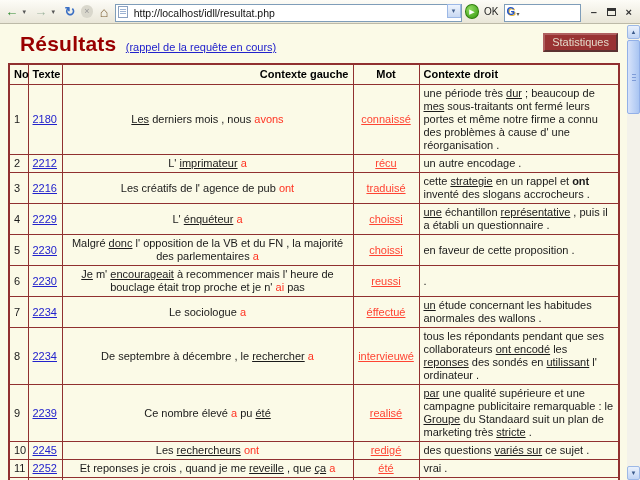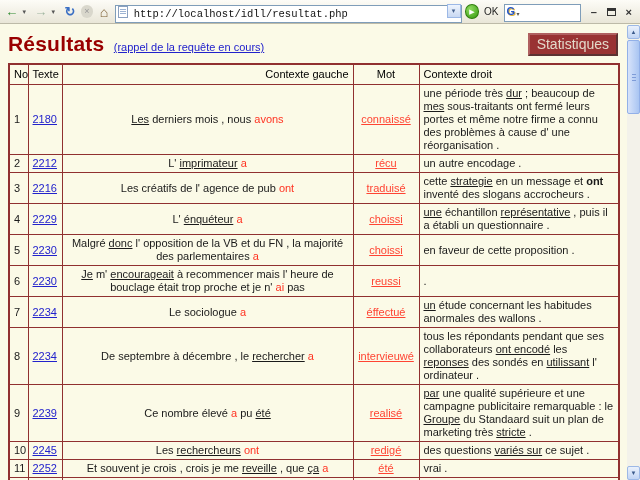--- a/index.html
+++ b/index.html
@@ -12,21 +12,21 @@
   .tb-icon { font-size:13px; line-height:1; display:inline-flex; align-items:center; justify-content:center;
              width:16px; height:16px; cursor:default; }
   .icon-back   { color:#2E8B2E; font-weight:bold; }
   .icon-fwd    { color:#9FB59F; font-weight:bold; }
   .icon-reload { color:#3B6FC4; font-weight:bold; font-size:13px; }
   .icon-stop   { color:#9a9a9a; background:#d9d7cc; border-radius:50%; width:13px; height:13px; font-size:9px; }
   .icon-home   { color:#7A5C30; font-size:14px; }
   .dd { font-size:7px; color:#555; width:8px; }
   .url-wrap { position:relative; width:360px; height:18px; }
   .url-input { width:100%; height:18px; border:1px solid #7F9DB9; background:#fff; font-size:10.5px;
-               padding:1px 16px 1px 18px; font-family:Liberation Mono, monospace; color:#111; }
+               padding:1px 16px 1px 18px; font-family:Liberation Sans, sans-serif; color:#111; }
   .page-icon { position:absolute; left:3px; top:3px; width:10px; height:12px; background:#fff;
                border:1px solid #8aa0c0; }
   .page-icon::after { content:""; position:absolute; left:1px; top:2px; width:6px; height:1px;
                box-shadow:0 2px 0 #9db3d3, 0 4px 0 #9db3d3; background:#9db3d3; }
   .url-dd { position:absolute; right:1px; top:1px; width:14px; height:14px;
             background:linear-gradient(180deg,#EEF4FD,#C8D8F2); border:1px solid #9CB8E6;
             display:flex; align-items:center; justify-content:center; font-size:7px; color:#44608C; }
   .go-btn { width:15px; height:15px; border-radius:50%; background:radial-gradient(circle at 35% 30%,#8FDB5E,#35990F);
             color:#fff; font-size:7px; display:inline-flex; align-items:center; justify-content:center;
             border:1px solid #2E7D0C; }
@@ -37,32 +37,32 @@
   .g-logo { position:absolute; left:3px; top:2px; font-size:11px; font-weight:bold; color:#2255CC;
             text-shadow:1px 1px 0 #E3B53A; }
   .search-dd { position:absolute; left:13px; top:7px; font-size:6px; color:#555; }
   .tb-spacer { flex:1; }
   .win-btn { width:15px; height:15px; display:inline-flex; align-items:center; justify-content:center;
              font-size:11px; font-weight:bold; color:#333; }
   .restore-glyph { width:9px; height:8px; border:1px solid #333; border-top:3px solid #333; display:inline-block; }
 
   
   .content { position:relative; padding:6px 14px 0 8px; }
-  .page-header { position:relative; margin:2px 0 7px 0; height:24px; }
+  .page-header { position:relative; margin:2px 0 7px 12px; height:24px; }
   .page-title { display:inline; font-size:21px; font-weight:bold; color:#990000; letter-spacing:0.2px; }
   .query-link { font-size:11px; color:#2222CC; text-decoration:underline; margin-left:5px; }
   .stats-button { position:absolute; right:8px; top:1px; background:#993333; color:#E3DACA;
-                  border:2px outset #B06060; font-size:14px; padding:1px 7px 2px 7px;
+                  border:2px outset #B06060; font-size:11px; padding:1px 7px 2px 7px;
                   font-family:"Liberation Sans",sans-serif; }
 
   
   table.results { border-collapse:collapse; width:611px; font-size:11px; line-height:13px;
                   border:2px solid #903030; background:#FBFAE7; table-layout:fixed; }
   .results th, .results td { border:1px solid #903030; padding:2px 4px; vertical-align:middle; }
-  .results th { font-weight:normal; color:#000; padding:3px 4px; }
+  .results th { font-weight:bold; color:#000; padding:3px 4px; }
   .col-no    { width:19px; text-align:left; }
   .col-texte { width:34px; text-align:left; }
   .col-gauche{ width:291px; text-align:center; }
   .col-mot   { width:66px; text-align:center; }
   .col-droit { width:200px; text-align:left; }
   th.col-gauche { text-align:right;padding-left:32px; }
   a.texte-link { color:#2222CC; text-decoration:underline; }
   a.mot-link   { color:#FF4433; }
   .seg-r { color:#FF3322; }
   .seg-u { text-decoration:underline; }
@@ -141,21 +141,21 @@
           <td class="col-texte"><a href="#" class="texte-link">2212</a></td>
           <td class="col-gauche"><span>L' </span><span class="seg-u">imprimateur</span><span> </span><span class="seg-r">a</span></td>
           <td class="col-mot"><a href="#" class="mot-link">récu</a></td>
           <td class="col-droit"><span>un autre encodage .</span></td>
         </tr>
         <tr>
           <td class="col-no">3</td>
           <td class="col-texte"><a href="#" class="texte-link">2216</a></td>
           <td class="col-gauche"><span>Les créatifs de l' agence de pub </span><span class="seg-r">ont</span></td>
           <td class="col-mot"><a href="#" class="mot-link">traduisé</a></td>
-          <td class="col-droit"><span>cette </span><span class="seg-u">strategie</span><span> en un message et </span><span class="seg-b">ont</span><span> inventé des slogans accrocheurs .</span></td>
+          <td class="col-droit"><span>cette </span><span class="seg-u">strategie</span><span> en un rappel et </span><span class="seg-b">ont</span><span> inventé des slogans accrocheurs .</span></td>
         </tr>
         <tr>
           <td class="col-no">4</td>
           <td class="col-texte"><a href="#" class="texte-link">2229</a></td>
           <td class="col-gauche"><span>L' </span><span class="seg-u">énquéteur</span><span> </span><span class="seg-r">a</span></td>
           <td class="col-mot"><a href="#" class="mot-link">choissi</a></td>
           <td class="col-droit"><span class="seg-u">une</span><span> échantillon </span><span class="seg-u">représentative</span><span> , puis il a établi un questionnaire .</span></td>
         </tr>
         <tr>
           <td class="col-no">5</td>
@@ -195,21 +195,21 @@
         <tr>
           <td class="col-no">10</td>
           <td class="col-texte"><a href="#" class="texte-link">2245</a></td>
           <td class="col-gauche"><span>Les </span><span class="seg-u">rechercheurs</span><span> </span><span class="seg-r">ont</span></td>
           <td class="col-mot"><a href="#" class="mot-link">redigé</a></td>
           <td class="col-droit"><span>des questions </span><span class="seg-u">variés sur</span><span> ce sujet .</span></td>
         </tr>
         <tr>
           <td class="col-no">11</td>
           <td class="col-texte"><a href="#" class="texte-link">2252</a></td>
-          <td class="col-gauche"><span>Et souvent je crois , crois je me </span><span class="seg-u">reveille</span><span> , que </span><span class="seg-u">ça</span><span> </span><span class="seg-r">a</span></td>
+          <td class="col-gauche"><span>Et reponses je crois , quand je me </span><span class="seg-u">reveille</span><span> , que </span><span class="seg-u">ça</span><span> </span><span class="seg-r">a</span></td>
           <td class="col-mot"><a href="#" class="mot-link">été</a></td>
           <td class="col-droit"><span>vrai .</span></td>
         </tr>
         <tr>
           <td class="col-no">12</td>
           <td class="col-texte"></td>
           <td class="col-gauche"></td>
           <td class="col-mot"></td>
           <td class="col-droit"></td>
         </tr>

